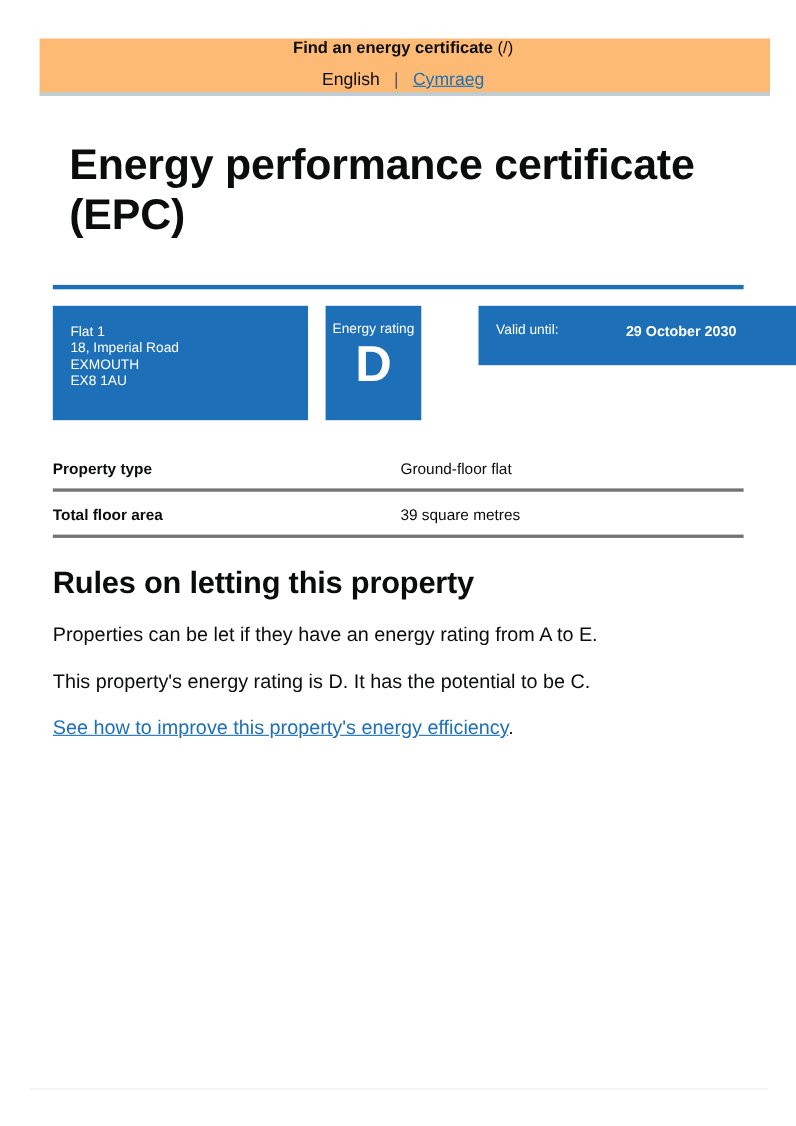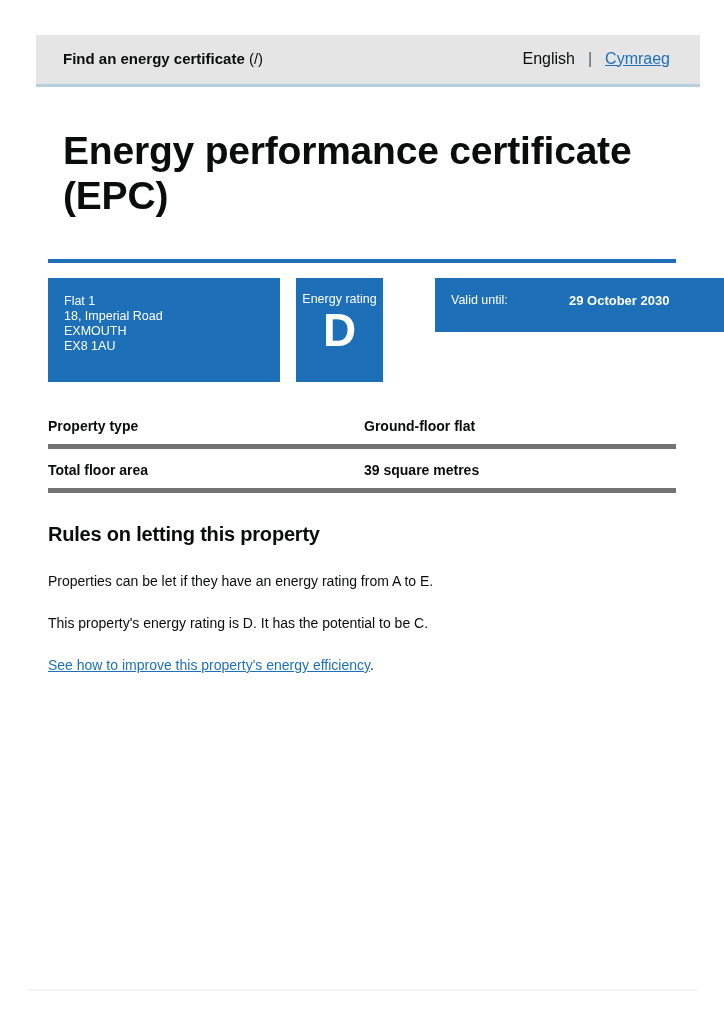--- a/index.html
+++ b/index.html
@@ -8,26 +8,27 @@
     font-family: "Liberation Sans", "DejaVu Sans", sans-serif;
     color: #0b0c0c;
     position: relative;
   }
 
   
   .site-header {
     margin: 35px 24px 0 36px;
     width: 664px;
     height: 52px;
-    background: #e5e5e5;
+    background: #fdba74;
     border-bottom: 3px solid #b6cede;
     display: flex;
     align-items: center;
     justify-content: space-between;
     padding: 0 30px 2px 27px;
+    flex-direction: column;
   }
   .service-name { font-size: 15px; font-weight: 700; color: #0b0c0c; text-decoration: none; }
   .service-suffix { font-weight: 400; }
   .lang-switch { font-size: 16px; display: flex; align-items: center; }
   .lang-current { color: #0b0c0c; }
   .lang-sep { color: #505a5f; margin: 0 13px; font-weight: 400; }
   a.lang-link { color: #1d70b8; text-decoration: underline; }
 
   
   .main { margin-left: 48px; width: 628px; }
@@ -86,38 +87,38 @@
   .cert-meta .meta-cell.top { height: 54px; }
   .cert-meta .meta-cell.bottom { height: 46px; padding-top: 14px; }
   .meta-label { width: 118px; font-size: 12.5px; line-height: 15px; }
   .meta-value { flex: 1; font-size: 13px; line-height: 15px; font-weight: 700; }
 
   
   .summary-table { margin-top: 23px; width: 628px; }
   .summary-row {
     display: flex;
     padding: 13px 0 10px 0;
-    border-bottom: 5px solid #737373;
+    border-bottom: 3px solid #737373;
     font-size: 14px;
     line-height: 16px;
   }
   .summary-row .row-label { width: 316px; font-weight: 700; }
-  .summary-row .row-value { flex: 1; font-weight: bold; }
+  .summary-row .row-value { flex: 1; }
 
   
   h2.section-heading {
-    font-size: 20px;
+    font-size: 28px;
     line-height: 32px;
     font-weight: 700;
     letter-spacing: -0.2px;
   }
   .h2-rules { margin-top: 25px; }
   .h2-rating { margin-top: 38px; }
   p.body-text {
-    font-size: 14px;
+    font-size: 18px;
     line-height: 15px;
     max-width: 624px;
   }
   .p-rules-1 { margin-top: 24px; }
   .p-rules-2 { margin-top: 17px; }
   .p-rating-1 { margin-top: 27px; }
   .p-rating-2 { margin-top: 27px; }
   a.text-link { color: #1d70b8; text-decoration: underline; }
 
   .faint-rule {

